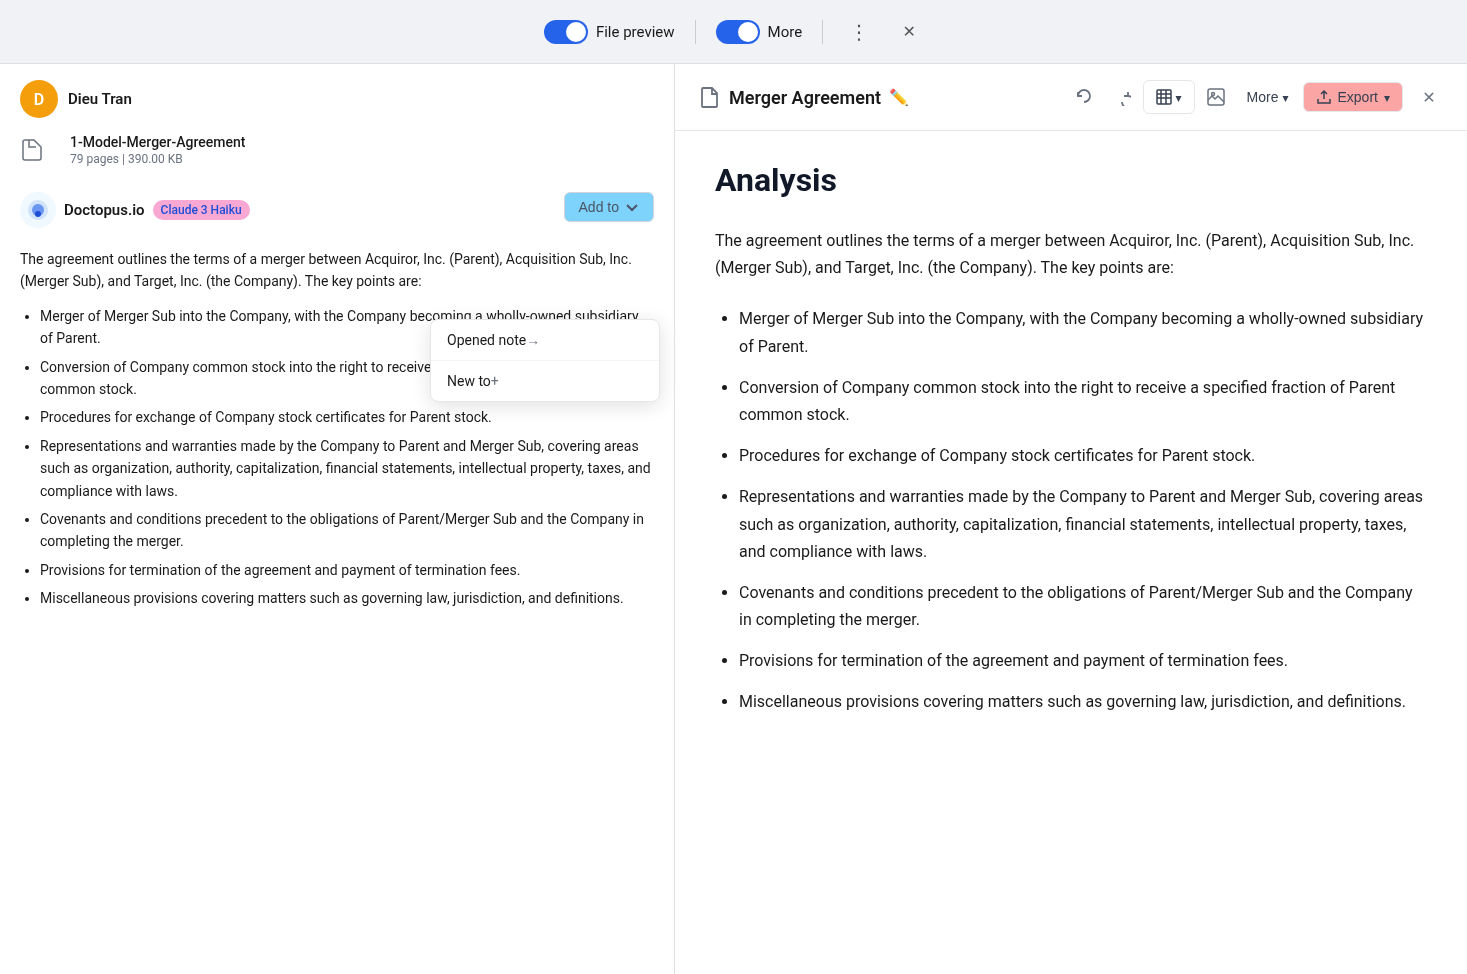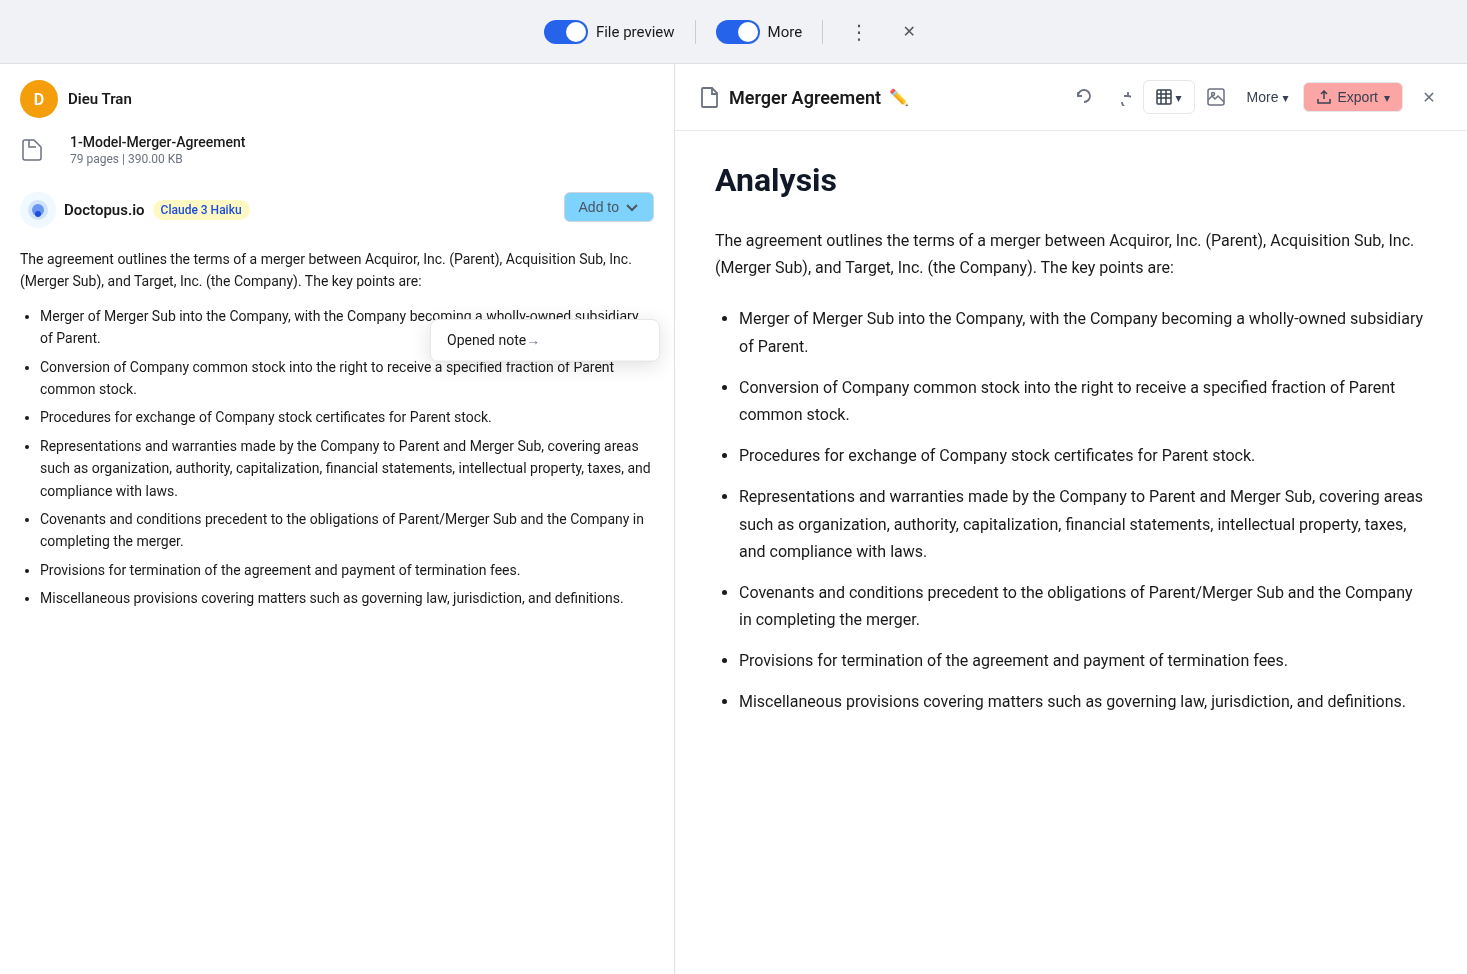--- a/index.html
+++ b/index.html
@@ -152,21 +152,21 @@
     .bot-icon {
       width: 36px;
       height: 36px;
     }
     .bot-name {
       font-size: 15px;
       font-weight: 600;
       color: #1a1a1a;
     }
     .model-badge {
-      background: #fef9c3;
+      background: #f9a8d4;
       color: #1d4ed8;
       font-size: 12px;
       font-weight: 500;
       padding: 3px 8px;
       border-radius: 12px;
     }
     .add-to-btn {
       display: flex;
       align-items: center;
       gap: 6px;
@@ -435,20 +435,24 @@
           <li>Miscellaneous provisions covering matters such as governing law, jurisdiction, and definitions.</li>
         </ul>
     </div>
 
     <div class="dropdown-menu">
       <div class="dropdown-item">
         <span>Opened note</span>
         <span class="dropdown-arrow">→</span>
       </div>
       <div class="dropdown-divider"></div>
+      <div class="dropdown-item">
+        <span>New to</span>
+        <span class="dropdown-arrow">+</span>
+      </div>
     </div>
 
   </div>
 
   <div class="right-panel">
 
     <div class="right-toolbar">
       <div class="right-title">
         <svg class="doc-icon" viewBox="0 0 22 22" fill="none" stroke="currentColor" stroke-width="1.8">
           <path d="M4 2h9l5 5v13a1 1 0 01-1 1H4a1 1 0 01-1-1V3a1 1 0 011-1z"></path>

